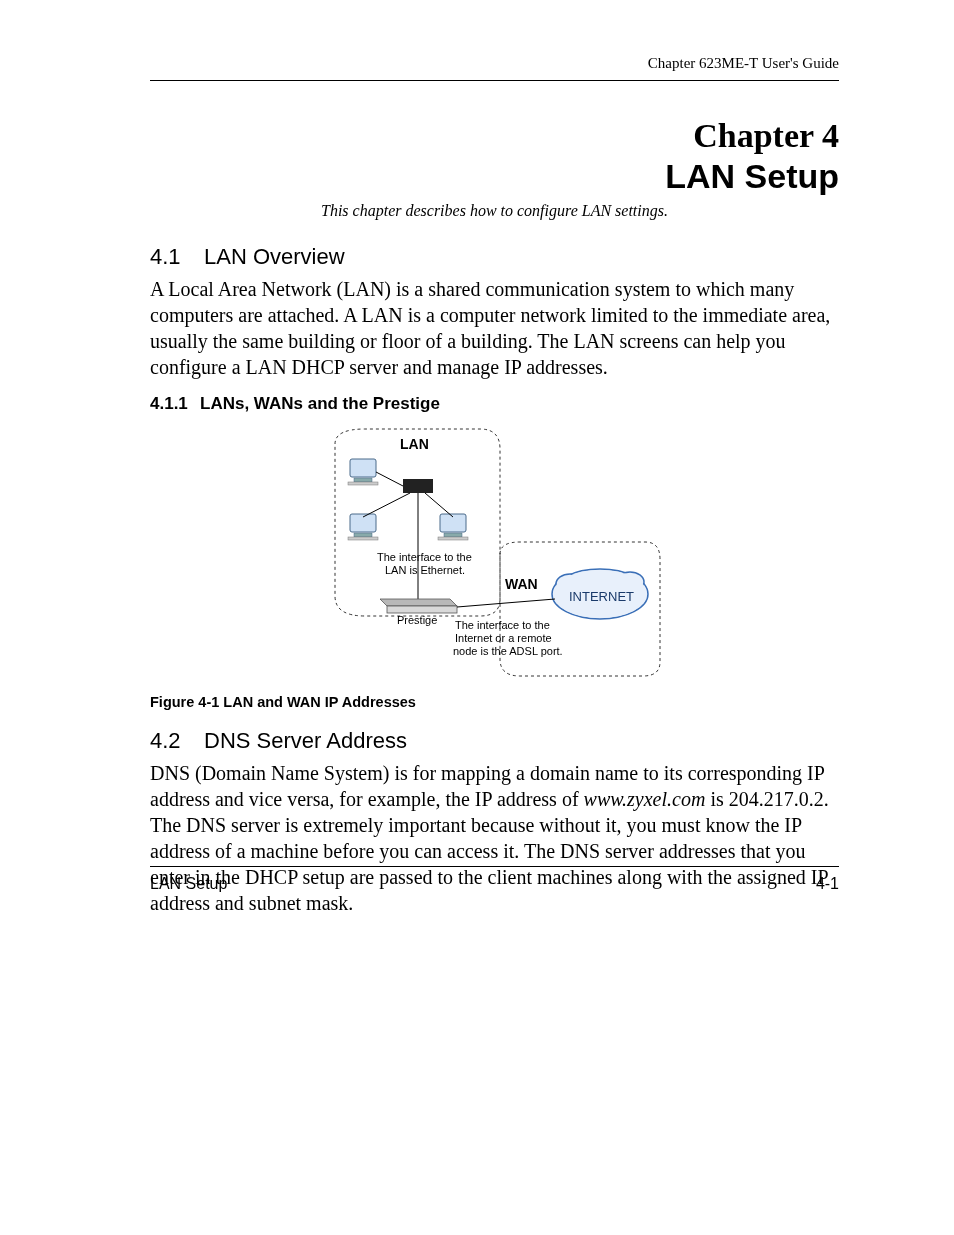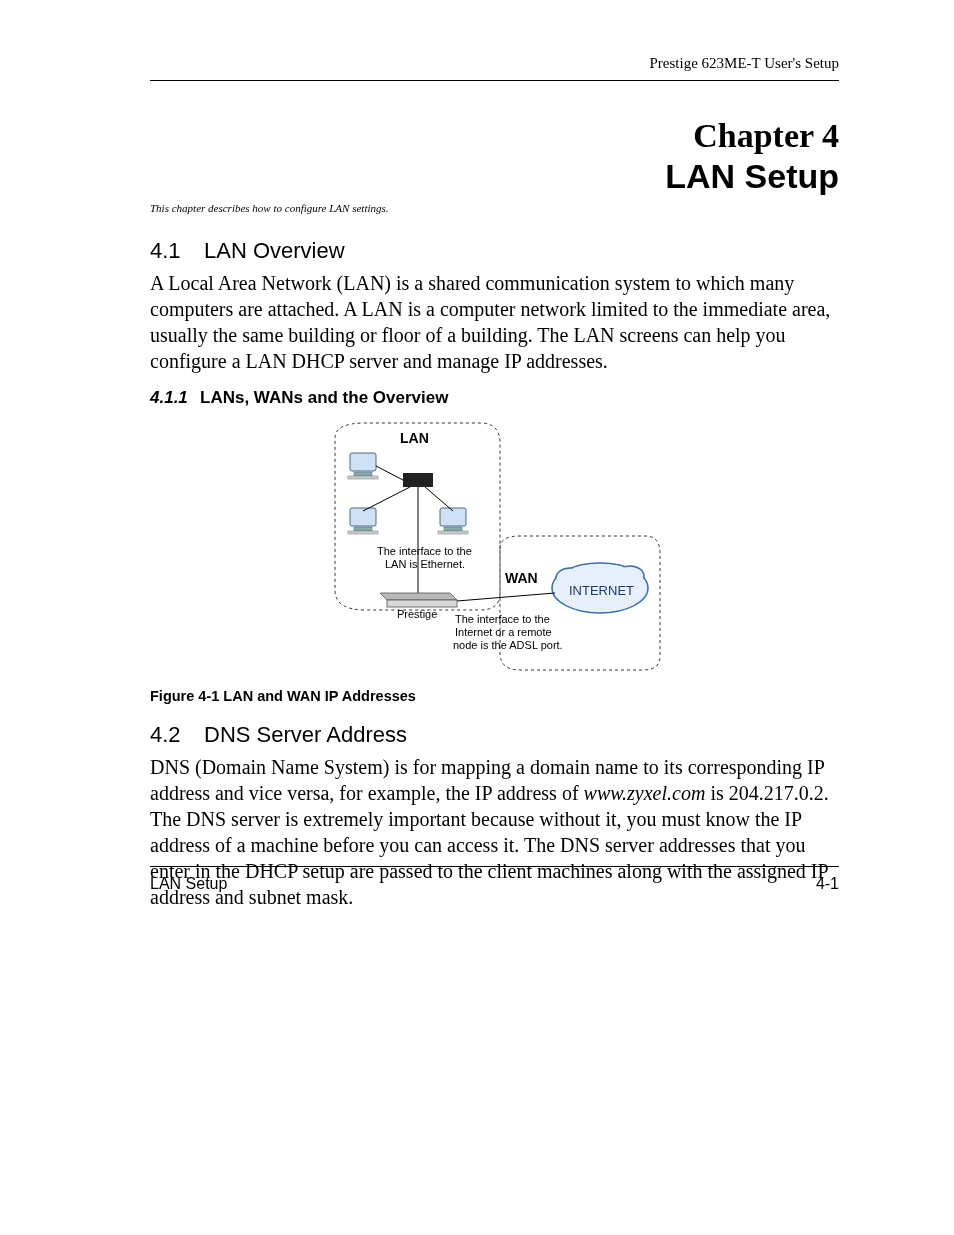--- a/index.html
+++ b/index.html
@@ -35,39 +35,39 @@
       margin-bottom: 2px;
     }
     .chapter-title {
       font-size: 34px;
       font-weight: bold;
       font-family: Arial, Helvetica, sans-serif;
       margin-bottom: 4px;
     }
     .chapter-desc {
       font-style: italic;
-      font-size: 11px;
-      text-align: left;
+      font-size: 16px;
+      text-align: center;
       margin-bottom: 24px;
     }
     .h2 {
       font-family: Arial, Helvetica, sans-serif;
       font-weight: normal;
       font-size: 22px;
       margin-bottom: 6px;
     }
     .h2 .num { display:inline-block; width: 54px; }
     .h3 {
       font-family: Arial, Helvetica, sans-serif;
       font-weight: bold;
       font-size: 17px;
       margin-top: 14px;
       margin-bottom: 6px;
     }
-    .h3 .num { display:inline-block; width: 50px; font-style: italic; }
+    .h3 .num { display:inline-block; width: 50px; }
     .body-text {
       font-size: 20px;
       line-height: 1.3;
       margin-bottom: 6px;
     }
     .figure {
       text-align: center;
       margin: 10px 0 8px 0;
     }
     .figure svg { display: block; margin: 0 auto; }
@@ -98,36 +98,36 @@
       font-family: Arial, Helvetica, sans-serif;
     }
     .footer-left { font-family: Arial, Helvetica, sans-serif; }
     .footer-right { font-family: Arial, Helvetica, sans-serif; }
   </style>
 </head>
 <body>
 
 <div class="page">
 
-  <div class="header-text">Prestige 623ME-T User's Setup</div>
+  <div class="header-text">Chapter 623ME-T User's Guide</div>
   <hr class="header-rule">
 
   <div class="chapter-block">
     <div class="chapter-number">Chapter 4</div>
     <div class="chapter-title">LAN Setup</div>
   </div>
   <div class="chapter-desc">This chapter describes how to configure LAN settings.</div>
 
   <div class="h2">
     <span class="num">4.1</span><span>LAN Overview</span>
   </div>
   <p class="body-text">A Local Area Network (LAN) is a shared communication system to which many computers are attached. A LAN is a computer network limited to the immediate area, usually the same building or floor of a building. The LAN screens can help you configure a LAN DHCP server and manage IP addresses.</p>
 
   <div class="h3">
-    <span class="num">4.1.1</span><span>LANs, WANs and the Overview</span>
+    <span class="num">4.1.1</span><span>LANs, WANs and the Prestige</span>
   </div>
 
   <div class="figure">
     <svg width="340" height="260" viewBox="0 0 340 260">
 
       <path d="M 10 20 Q 10 5 40 5 L 155 5 Q 175 5 175 25 L 175 175 Q 175 192 155 192 L 40 192 Q 10 192 10 172 Z" fill="none" stroke="#000" stroke-width="0.8" stroke-dasharray="3,3"></path>
 
       <path d="M 175 130 Q 175 118 195 118 L 320 118 Q 335 118 335 135 L 335 238 Q 335 252 318 252 L 195 252 Q 175 252 175 235 Z" fill="none" stroke="#000" stroke-width="0.8" stroke-dasharray="3,3"></path>
 
       <text x="75" y="25" font-family="Arial" font-weight="bold" font-size="14">LAN</text>

